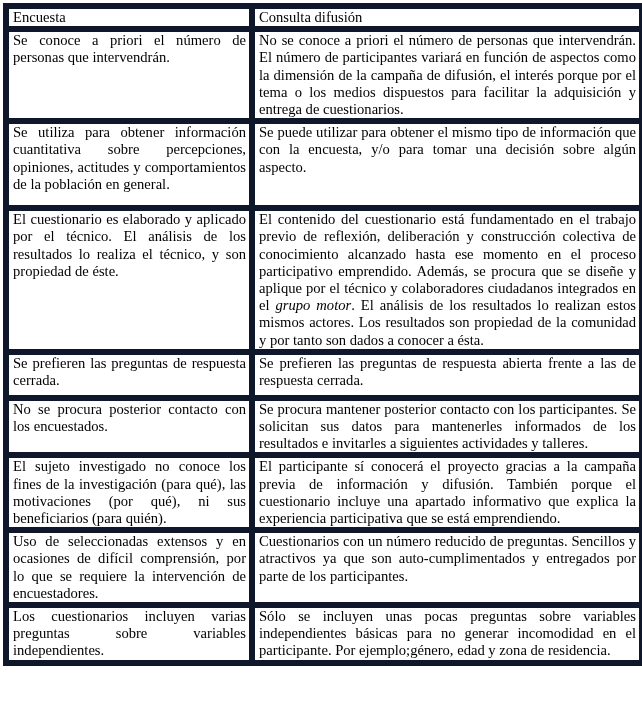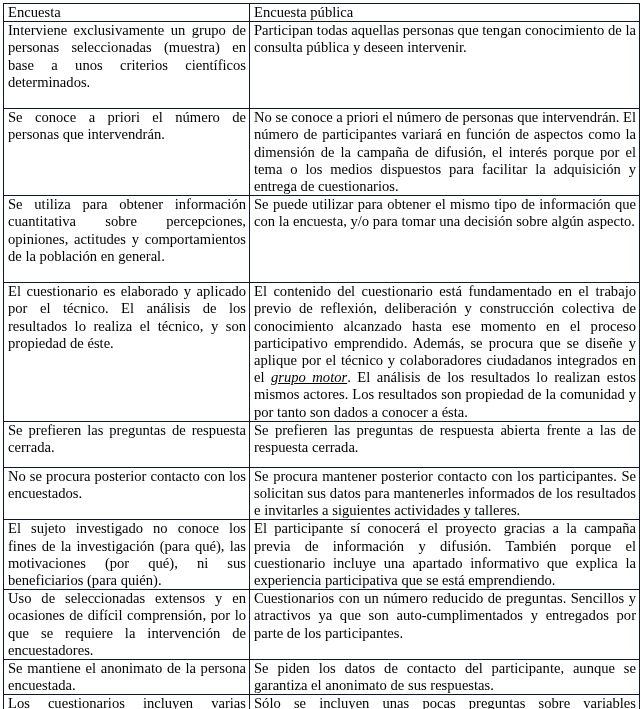--- a/index.html
+++ b/index.html
@@ -19,47 +19,43 @@
       top: 3px;
       width: 636px;
       border-collapse: collapse;
       font-family: "Liberation Serif", "DejaVu Serif", serif;
       font-size: 14.6px;
       line-height: 17.2px;
       color: #000;
       table-layout: fixed;
     }
     table.cmp td {
-      border: 1px solid #0f172a;
+      border: 6px solid #0f172a;
       vertical-align: top;
       padding: 0 3px 0 4px;
       text-align: justify;
       text-align-last: left;
     }
     table.cmp col.c1 { width: 246px; }
     table.cmp col.c2 { width: 390px; }
     .hdr td { text-align: left; }
-    em { font-style: italic; text-decoration: underline; }
+    em { font-style: italic; }
   </style>
 </head>
 <body>
 
 <table class="cmp">
   <colgroup>
       <col class="c1">
       <col class="c2">
     </colgroup>
   <tbody>
     <tr class="hdr">
       <td>Encuesta</td>
-      <td>Encuesta pública</td>
-    </tr>
-    <tr style="height:87px">
-      <td>Interviene exclusivamente un grupo de personas seleccionadas (muestra) en base a unos criterios científicos determinados.</td>
-      <td>Participan todas aquellas personas que tengan conocimiento de la consulta pública y deseen intervenir.</td>
+      <td>Consulta difusión</td>
     </tr>
     <tr style="height:86px">
       <td>Se conoce a priori el número de personas que intervendrán.</td>
       <td>No se conoce a priori el número de personas que intervendrán. El número de participantes variará en función de aspectos como la dimensión de la campaña de difusión, el interés porque por el tema o los medios dispuestos para facilitar la adquisición y entrega de cuestionarios.</td>
     </tr>
     <tr style="height:87px">
       <td>Se utiliza para obtener información cuantitativa sobre percepciones, opiniones, actitudes y comportamientos de la población en general.</td>
       <td>Se puede utilizar para obtener el mismo tipo de  información que con la encuesta, y/o para tomar una decisión sobre algún aspecto.</td>
     </tr>
     <tr style="height:138px">
@@ -75,22 +71,18 @@
       <td>Se procura mantener posterior contacto con los participantes. Se solicitan sus datos para mantenerles informados de los resultados e invitarles a siguientes actividades y talleres.</td>
     </tr>
     <tr style="height:69px">
       <td>El sujeto investigado no conoce los fines de la investigación (para qué), las motivaciones (por qué), ni sus beneficiarios (para quién).</td>
       <td>El participante sí conocerá el proyecto gracias a la campaña previa de información y difusión. También porque el cuestionario incluye una apartado informativo que explica la experiencia participativa que se está emprendiendo.</td>
     </tr>
     <tr style="height:69px">
       <td>Uso de seleccionadas extensos y en ocasiones de difícil comprensión, por lo que se requiere la intervención de encuestadores.</td>
       <td>Cuestionarios con un número reducido de preguntas. Sencillos y atractivos ya que son auto-cumplimentados y entregados por parte de los participantes.</td>
     </tr>
-    <tr style="height:35px">
-      <td>Se mantiene el anonimato de la persona encuestada.</td>
-      <td>Se piden los datos de contacto del participante, aunque se garantiza el anonimato de sus respuestas.</td>
-    </tr>
     <tr style="height:52px">
       <td>Los cuestionarios incluyen varias preguntas sobre variables independientes.</td>
       <td>Sólo se incluyen unas pocas preguntas sobre variables independientes básicas para no generar incomodidad en el participante. Por ejemplo;género, edad y zona de residencia.</td>
     </tr>
   </tbody>
 </table>
 
 </body></html>

